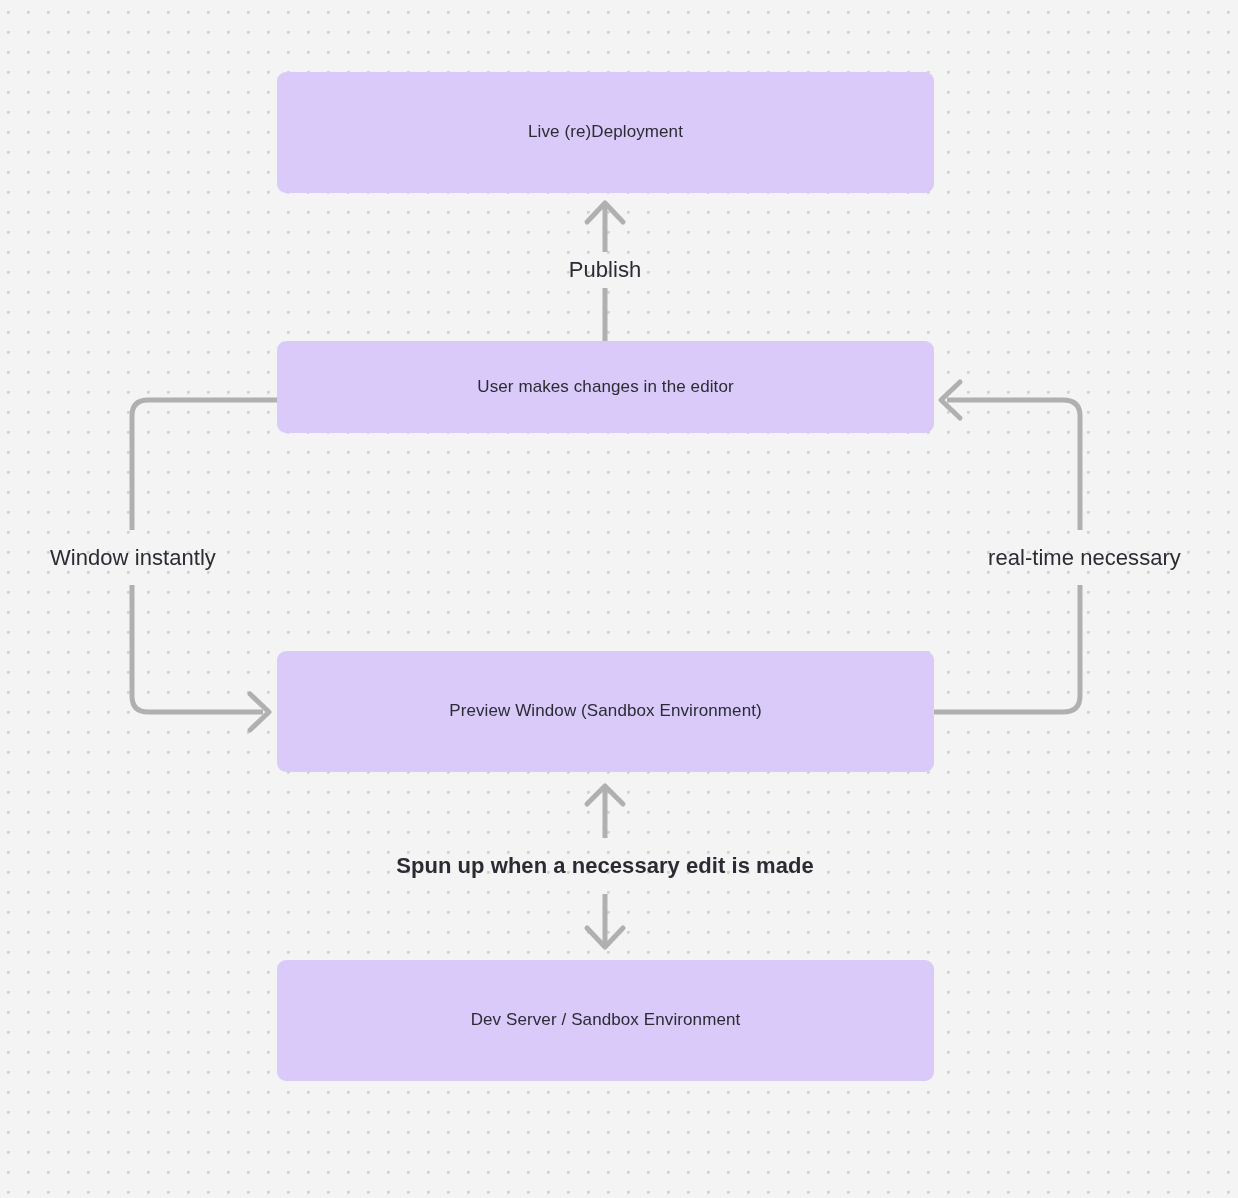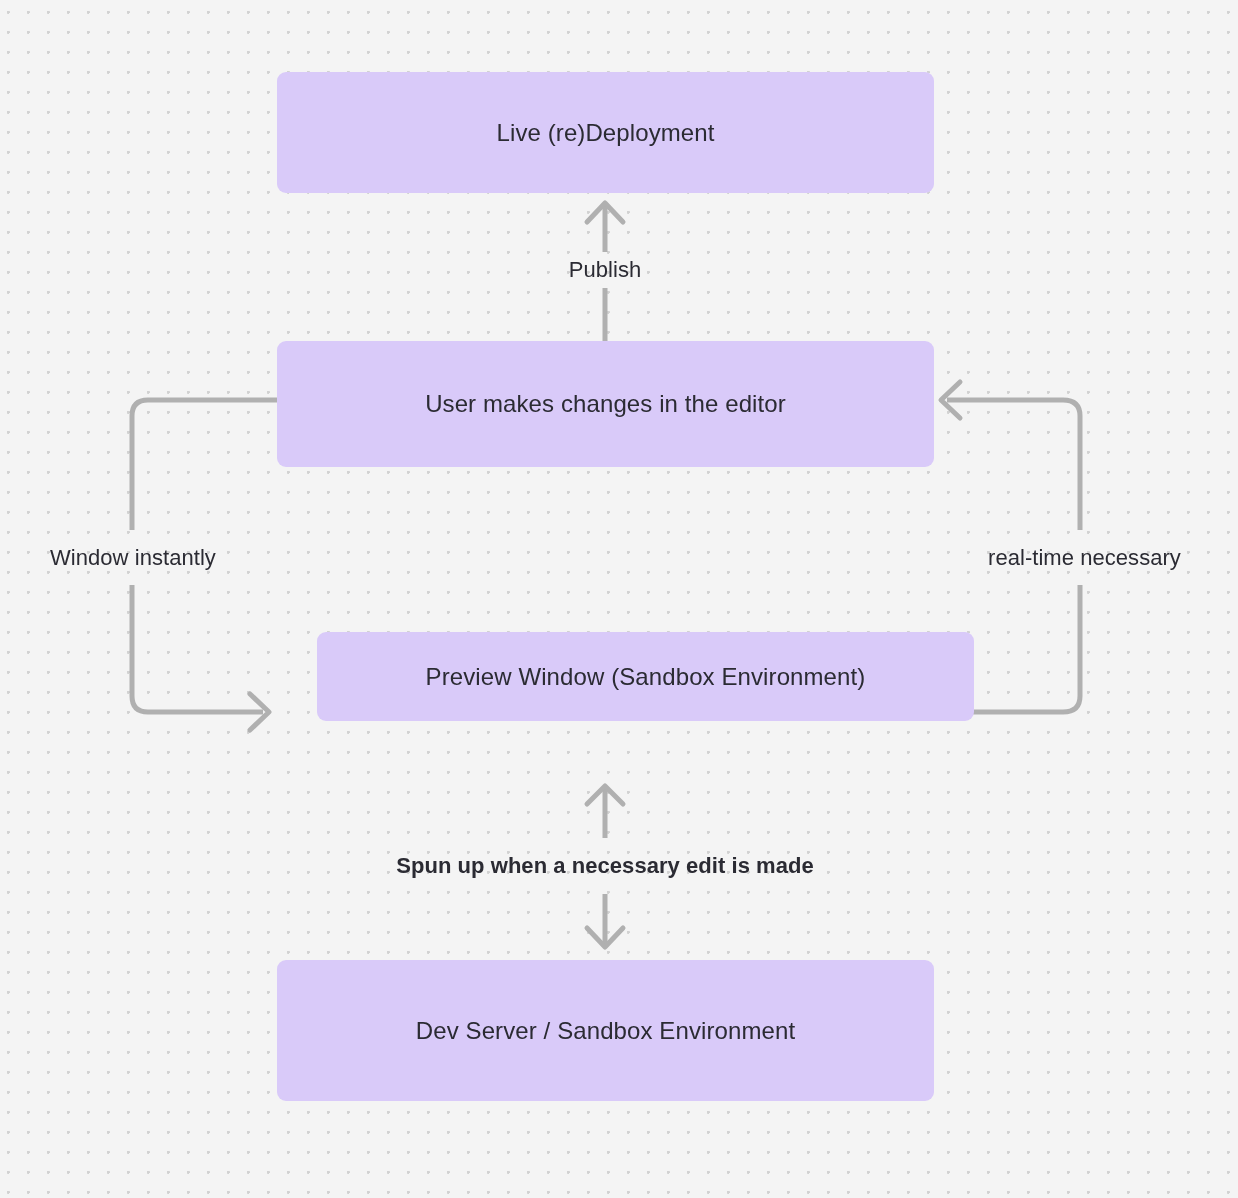--- a/index.html
+++ b/index.html
@@ -32,21 +32,21 @@
   }
   .node {
     position: absolute;
     background: #d9caf9;
     border-radius: 9px;
     display: flex;
     align-items: center;
     justify-content: center;
     text-align: center;
     color: #2b2b33;
-    font-size: 24px;
+    font-size: 17px;
     letter-spacing: 0.1px;
     line-height: 1.3;
     padding: 4px 14px;
     z-index: 2;
   }
   .node-label {
     display: block;
   }
   .edge-label {
     position: absolute;
@@ -94,29 +94,29 @@
       <path d="M 587 804 L 605 786 L 623 804" fill="none" stroke="#b0b0b0" stroke-width="5" stroke-linecap="round" stroke-linejoin="round"></path>
       <path d="M 605 894 L 605 944" fill="none" stroke="#b0b0b0" stroke-width="5" stroke-linecap="butt"></path>
       <path d="M 587 928 L 605 947 L 623 928" fill="none" stroke="#b0b0b0" stroke-width="5" stroke-linecap="round" stroke-linejoin="round"></path>
     </g>
   </svg>
 
   <div class="node" style="left:277px; top:72px; width:657px; height:121px;">
     <span class="node-label">Live (re)Deployment</span>
   </div>
 
-  <div class="node" style="left:277px; top:341px; width:657px; height:126px;">
+  <div class="node" style="left:277px; top:341px; width:657px; height:92px;">
     <span class="node-label">User makes changes in the editor</span>
   </div>
 
-  <div class="node" style="left:277px; top:632px; width:657px; height:89px;margin-left:40px;">
+  <div class="node" style="left:277px; top:651px; width:657px; height:121px;">
     <span class="node-label">Preview Window (Sandbox Environment)</span>
   </div>
 
-  <div class="node" style="left:277px; top:960px; width:657px; height:141px;">
+  <div class="node" style="left:277px; top:960px; width:657px; height:121px;">
     <span class="node-label">Dev Server / Sandbox Environment</span>
   </div>
 
   <div class="edge-label centered" style="left:605px; top:270px;">Publish</div>
 
   <div class="edge-label left-anchor" style="left:50px; top:558px;">Window instantly</div>
 
   <div class="edge-label left-anchor" style="left:988px; top:558px;">real-time necessary</div>
 
   <div class="edge-label centered" style="left:605px; top:866px;font-weight:bold;">Spun up when a necessary edit is made</div>

